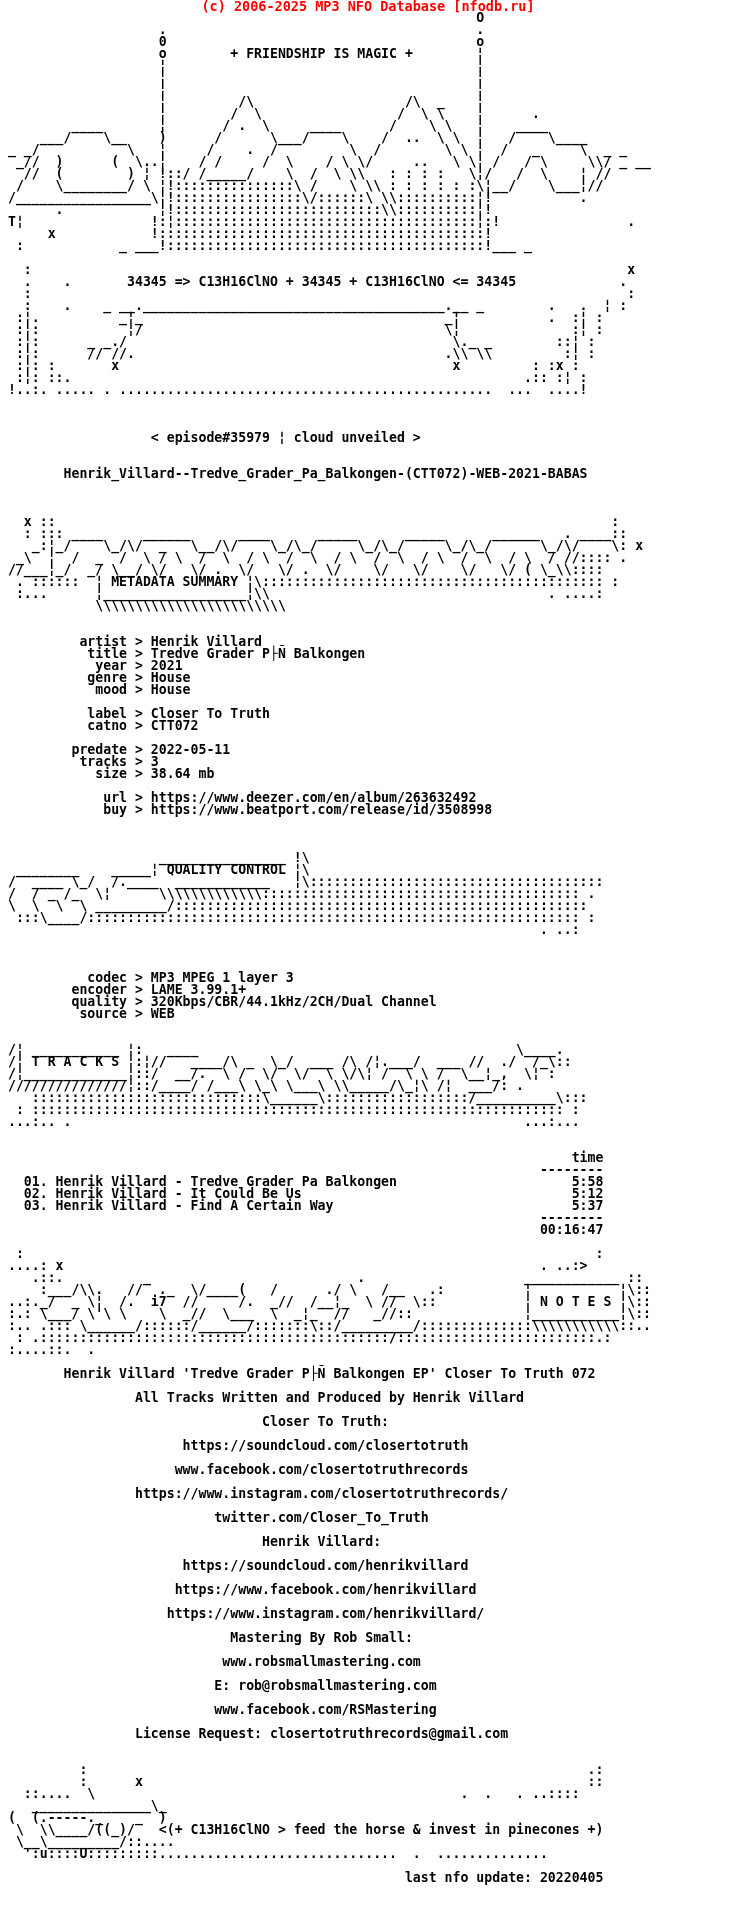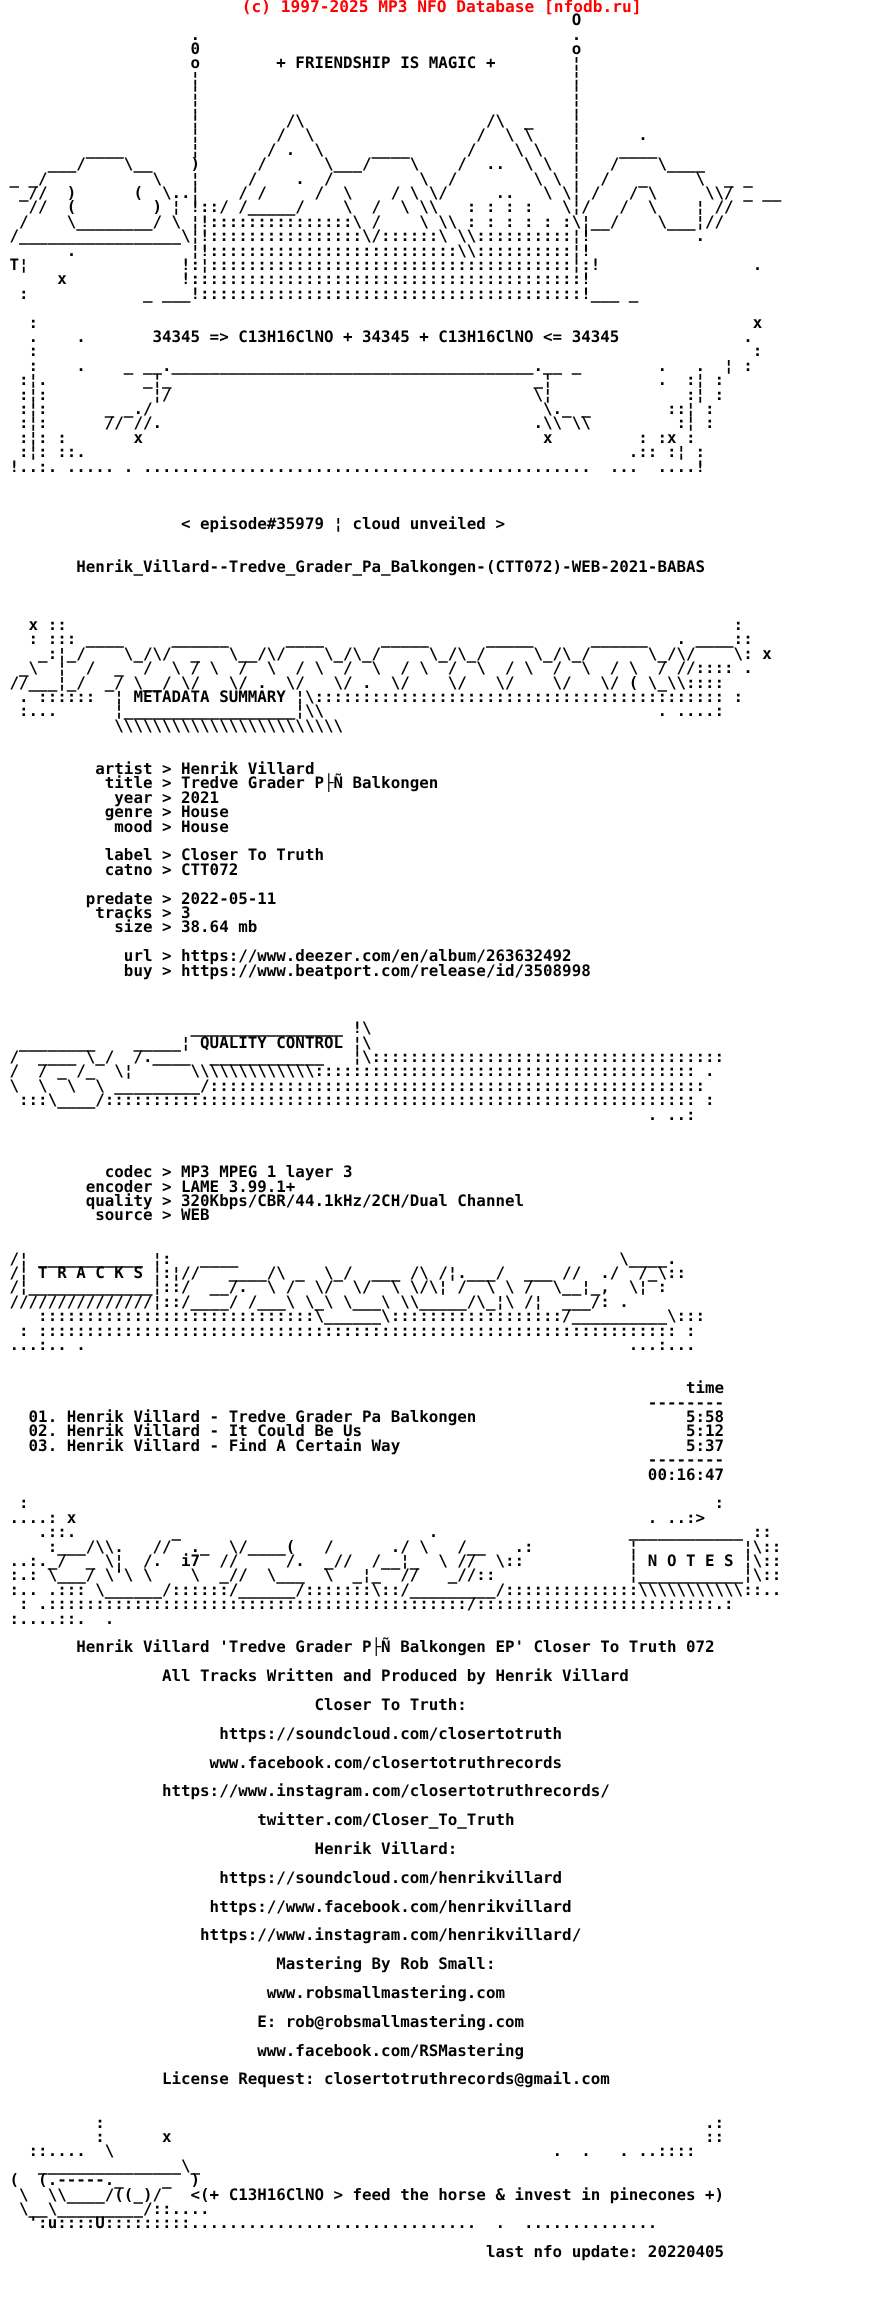--- a/index.html
+++ b/index.html
@@ -28,21 +28,21 @@
     font-size: 13.2px;
     font-weight: bold;
     line-height: 12px;
     white-space: pre;
   }
 </style>
 </head>
 <body>
 
 <div class="page">
-  <div class="copyright" style="color: rgb(255, 0, 0);">(c) 1997-2025 MP3 NFO Database [nfodb.ru]</div>
+  <div class="copyright" style="color: rgb(255, 0, 0);">(c) 2006-2025 MP3 NFO Database [nfodb.ru]</div>
   <pre class="nfo">                                                            O
                     .                                       .
                     0                                       o
                     o        + FRIENDSHIP IS MAGIC +        ¦
                     ¦                                       ¦
                     ¦                                       ¦
                     ¦                                       ¦
                     ¦         /\                   /\  _    ¦
                     ¦        /  \                 /  \ \    ¦      .
          ____       ¦       / .  \     ____      /    \ \   ¦    ____

